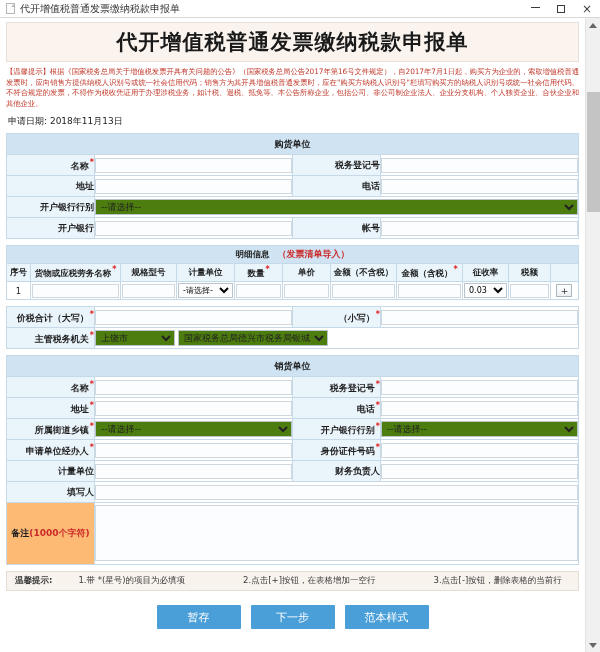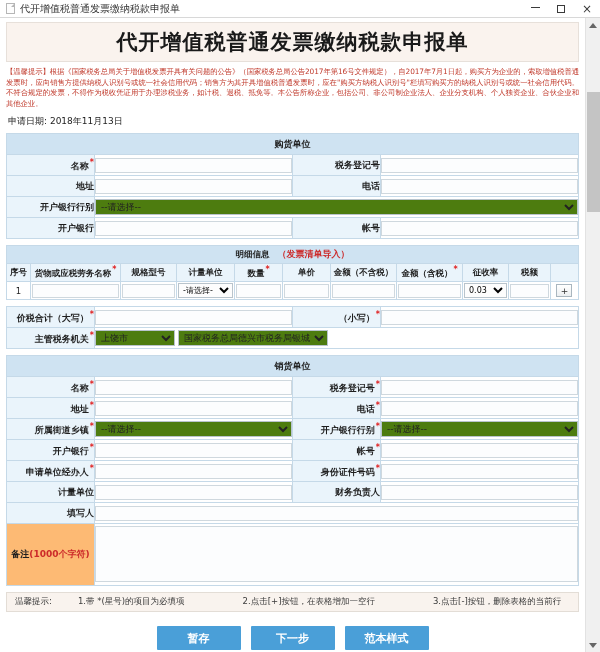--- a/index.html
+++ b/index.html
@@ -220,37 +220,37 @@
   .tipsbar {
     border: 1px solid #e3ddd6;
     background: #f9f3ee;
     height: 20px;
     display: flex; align-items: center;
     font-size: 8.5px;
     color: #3a3a3a;
     padding: 0 8px;
     margin-top: 2px;
   }
-  .tipsbar .t-label { font-weight: normal; margin-right: 26px; }
+  .tipsbar .t-label { font-weight: bold; margin-right: 26px; }
   .tipsbar .t-item { margin-right: 58px; white-space: nowrap; }
   .tipsbar .t-item:last-child { margin-right: 0; }
 
   .footer {
     height: 52px;
     display: flex; align-items: center; justify-content: center;
     gap: 10px;
     background: #ffffff;
   }
   .btn {
     width: 84px; height: 24px;
     background: #4a9fd8;
     border: none;
     color: #ffffff;
     font-size: 11px;
-    font-weight: bold;
+    font-weight: normal;
     cursor: pointer;
     font-family: "DejaVu Sans", "Liberation Sans", sans-serif;
     border-radius: 1px;
   }
 
   
   .scrollbar {
     width: 15px;
     flex: 0 0 15px;
     background: #f0f0f0;
@@ -472,26 +472,20 @@
             </select>
           </td>
           <td class="lbl"><span>开户银行行别</span><span class="req">*</span></td>
           <td class="cell">
             <select class="sel full">
               <option>--请选择--</option>
             </select>
           </td>
         </tr>
         <tr>
-          <td class="lbl"><span>开户银行</span><span class="req">*</span></td>
-          <td class="cell"><input class="txt" value="" style=""></td>
-          <td class="lbl"><span>帐号</span><span class="req">*</span></td>
-          <td class="cell"><input class="txt" value="" style=""></td>
-        </tr>
-        <tr>
           <td class="lbl"><span>申请单位经办人</span><span class="req">*</span></td>
           <td class="cell"><input class="txt" value="" style=""></td>
           <td class="lbl"><span>身份证件号码</span><span class="req">*</span></td>
           <td class="cell"><input class="txt" value="" style=""></td>
         </tr>
         <tr>
           <td class="lbl">计量单位</td>
           <td class="cell"><input class="txt" value="" style=""></td>
           <td class="lbl">财务负责人</td>
           <td class="cell"><input class="txt" value="" style=""></td>

